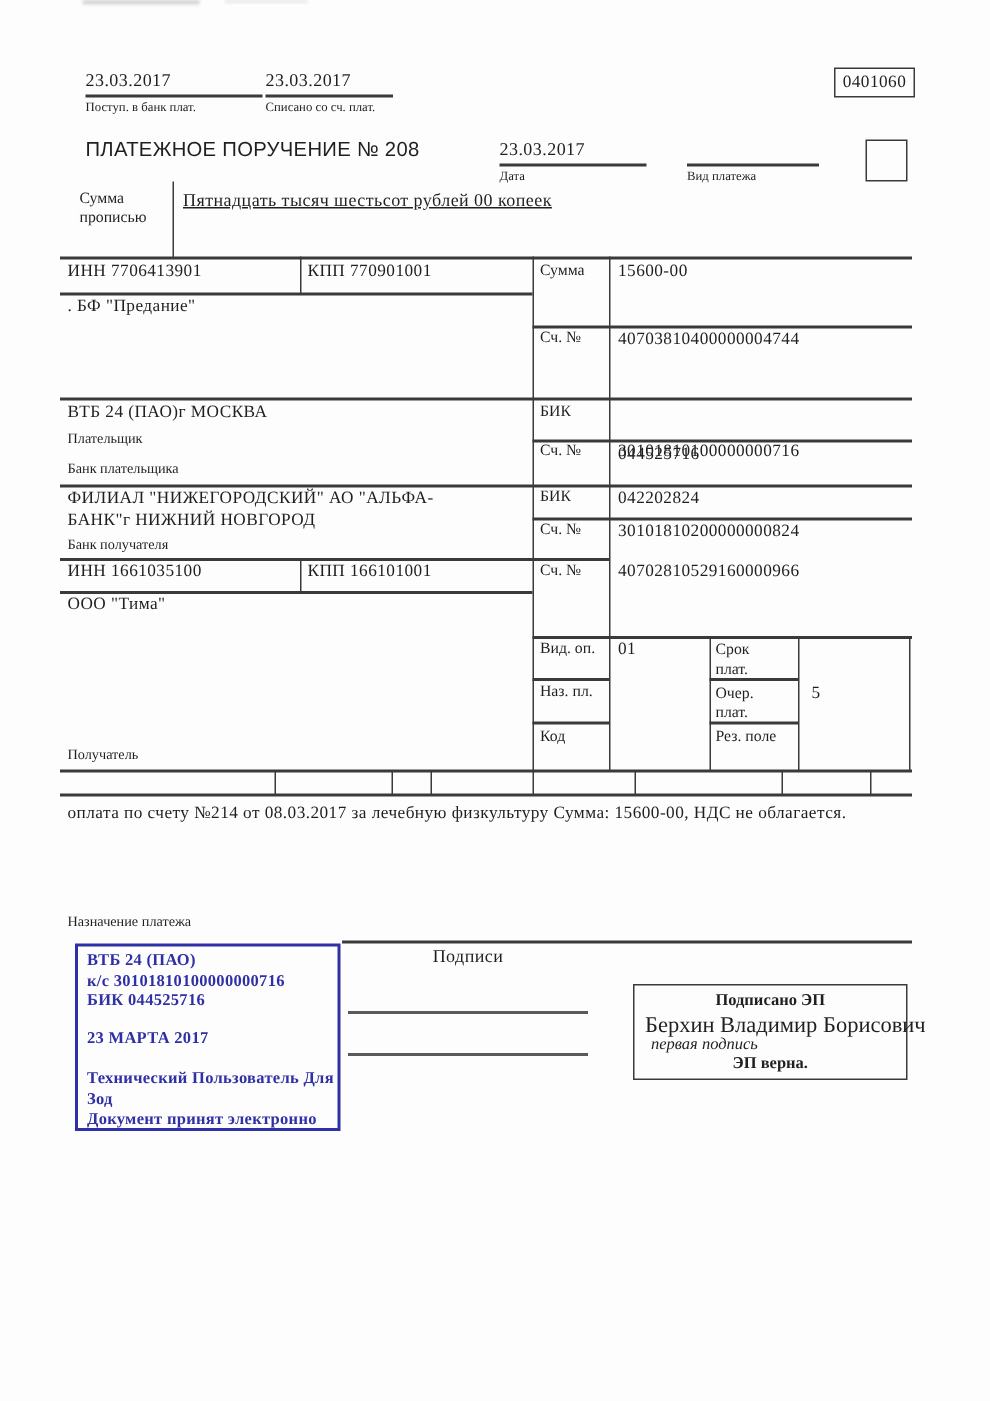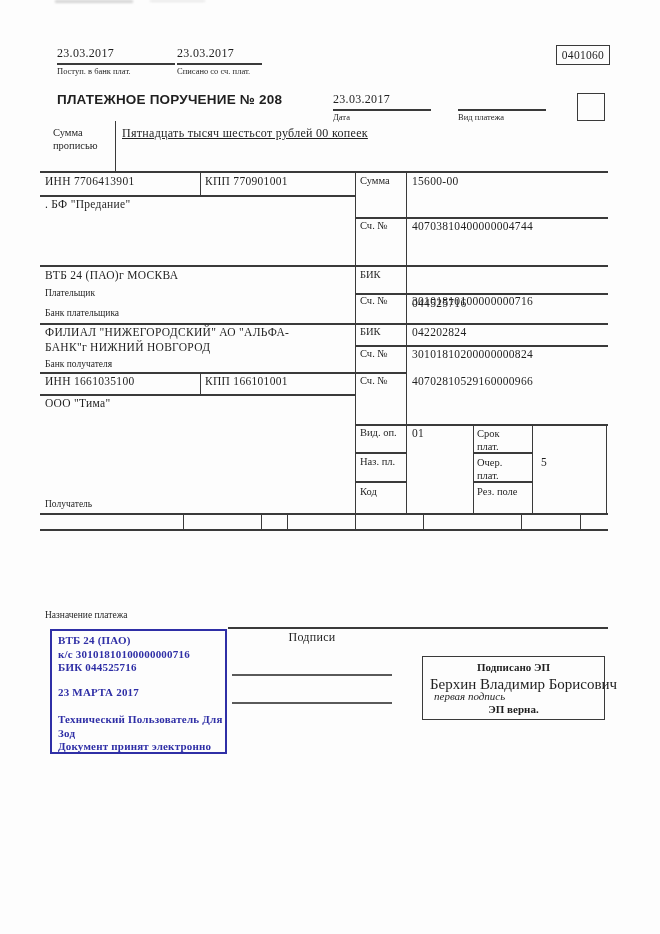--- a/index.html
+++ b/index.html
@@ -5,21 +5,21 @@
   html,body{margin:0;padding:0;background:#888;}
   #page{position:relative;width:660px;height:934px;background:#fdfdfd;overflow:hidden;
         font-family:"Liberation Serif",serif;color:#1f1f1f;}
   .t{position:absolute;white-space:nowrap;line-height:1.18;}
   .wrap{white-space:normal;line-height:1.25;}
   .fs8{font-size:8.5px;}
   .fs9{font-size:9.5px;}
   .fs10{font-size:10.5px;}
   .fs11{font-size:11.5px;letter-spacing:.3px;}
   .fs12{font-size:12px;letter-spacing:.3px;}
-  .title{font-family:"Liberation Sans",sans-serif;font-weight:bold;font-size:13.5px;letter-spacing:.2px;}
+  .title{font-family:"Liberation Sans",sans-serif;font-weight:normal;font-size:13.5px;letter-spacing:.2px;}
   .ctr{text-align:center;}
   .b{font-weight:bold;}
   .i{font-style:italic;}
   .rule{position:absolute;background:#3a3a3a;}
   .sigline{position:absolute;background:#5a5a5a;}
   .box{position:absolute;border:1.5px solid #3a3a3a;box-sizing:border-box;}
   .stamp{position:absolute;border:2px solid var(--stamp-color,#2f2fa6);box-sizing:border-box;}
   .stamp-t{color:var(--stamp-color,#2f2fa6);font-weight:bold;font-size:11px;letter-spacing:.2px;}
   .artifact{position:absolute;background:#b5b5b5;opacity:.55;filter:blur(1px);}
 </style>
@@ -82,20 +82,21 @@
   <div class="t fs10" style="left:360px;top:427px;">Вид. оп.</div>
   <div class="t fs11" style="left:412px;top:427px;">01</div>
   <div class="t fs10 wrap" style="left:477px;top:427px;width:44px;">Срок плат.</div>
   <div class="t fs10" style="left:360px;top:456px;">Наз. пл.</div>
   <div class="t fs10 wrap" style="left:477px;top:456px;width:44px;">Очер. плат.</div>
   <div class="t fs11" style="left:541px;top:456px;">5</div>
   <div class="t fs10" style="left:360px;top:486px;">Код</div>
   <div class="t fs10" style="left:477px;top:486px;">Рез. поле</div>
   <div class="t fs9" style="left:45px;top:499px;">Получатель</div>
 
+  <div class="t fs11" style="left:45px;top:536px;">оплата по счету №214 от 08.03.2017 за лечебную физкультуру Сумма: 15600-00, НДС не облагается.</div>
   <div class="t fs9" style="left:45px;top:610px;">Назначение платежа</div>
 
   <div class="t fs12 ctr" style="left:230px;top:630px;width:164px;">Подписи</div>
 
   <div class="stamp" style="left:50px;top:629px;width:177px;height:125px;"></div>
   <div class="t stamp-t" style="left:58px;top:634px;">ВТБ 24 (ПАО)</div>
   <div class="t stamp-t" style="left:58px;top:648px;">к/с 30101810100000000716</div>
   <div class="t stamp-t" style="left:58px;top:661px;">БИК 044525716</div>
   <div class="t stamp-t" style="left:58px;top:686px;">23 МАРТА 2017</div>
   <div class="t stamp-t" style="left:58px;top:713px;">Технический Пользователь Для</div>

